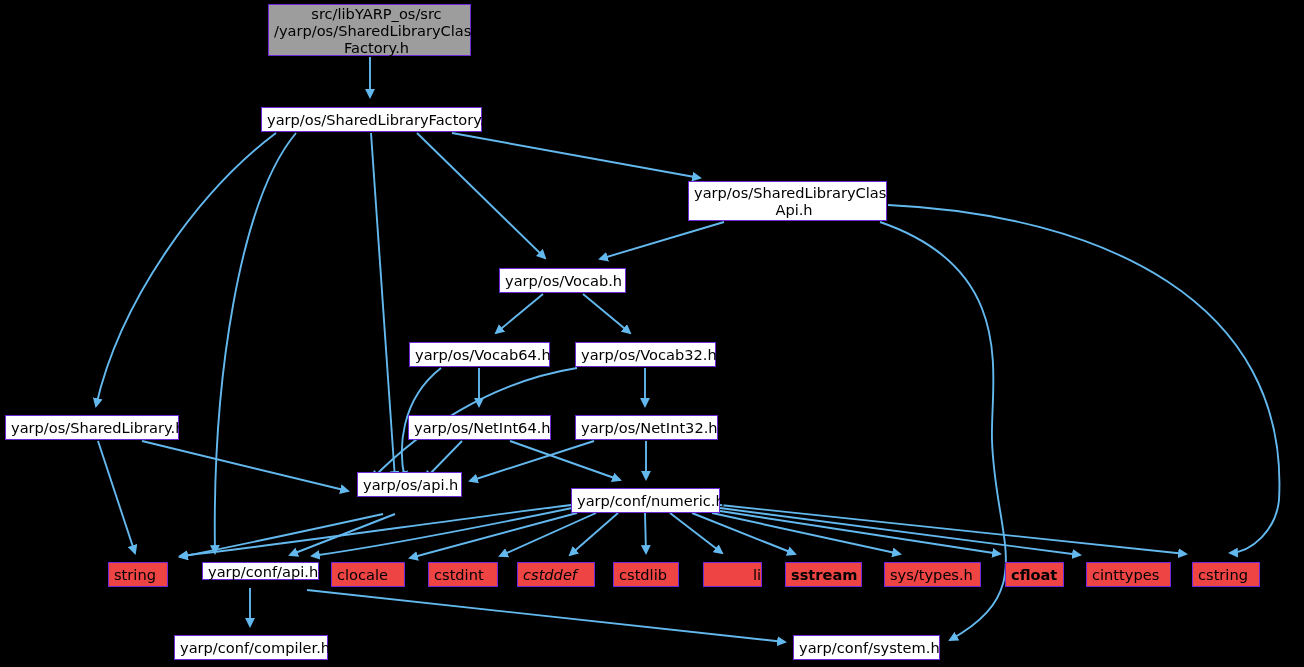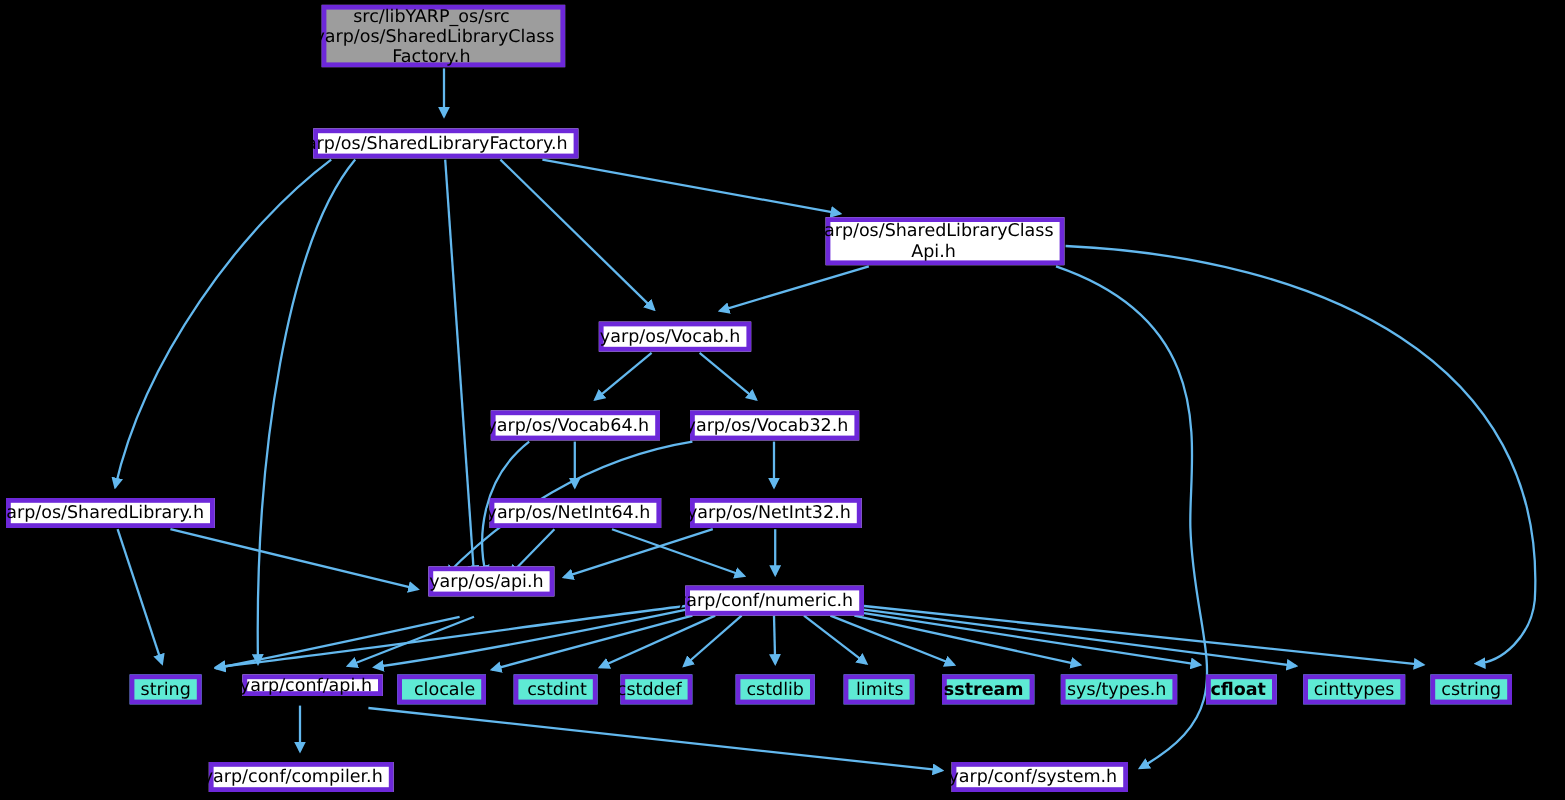--- a/index.html
+++ b/index.html
@@ -20,33 +20,33 @@
     left: 0;
     top: 0;
     width: 1304px;
     height: 667px;
   }
   .node {
     position: absolute;
     box-sizing: border-box;
     display: flex;
     align-items: center;
-    justify-content: flex-end;
+    justify-content: flex-start;
     text-align: center;
     color: #000000;
     font-size: 14.6px;
     line-height: 17px;
     letter-spacing: 0px;
     white-space: pre-line;
-    border: 4px solid #6d28d9;
+    border: 1px solid #6d28d9;
     background: #ffffff;
     z-index: 5;
   }
   .node.fill-gray {
-    background: #5eead4;
+    background: #ef4444;
   }
   .node.fill-root {
     background: #9d9d9d;
   }
   .node .lbl {
     display: block;
     padding: 0 5px;
   }
 </style>
 </head>
@@ -111,21 +111,21 @@
       <div class="node" style="left: 575px; top: 342px; width: 141px; height: 25px;"><span class="lbl">yarp/os/Vocab32.h</span></div>
       <div class="node" style="left: 5px; top: 415px; width: 174px; height: 25px;"><span class="lbl">yarp/os/SharedLibrary.h</span></div>
       <div class="node" style="left: 408px; top: 415px; width: 143px; height: 25px;"><span class="lbl">yarp/os/NetInt64.h</span></div>
       <div class="node" style="left: 575px; top: 415px; width: 143px; height: 25px;"><span class="lbl">yarp/os/NetInt32.h</span></div>
       <div class="node" style="left: 357px; top: 472px; width: 105px; height: 25px;"><span class="lbl">yarp/os/api.h</span></div>
       <div class="node" style="left: 571px; top: 488px; width: 149px; height: 25px;"><span class="lbl">yarp/conf/numeric.h</span></div>
       <div class="node fill-gray" style="left: 108px; top: 562px; width: 60px; height: 25px;"><span class="lbl">string</span></div>
       <div class="node" style="left: 190px; top: 562px; width: 117px; height: 18px; margin-left: 12px;"><span class="lbl">yarp/conf/api.h</span></div>
       <div class="node fill-gray" style="left: 331px; top: 562px; width: 74px; height: 25px;"><span class="lbl">clocale</span></div>
       <div class="node fill-gray" style="left: 428px; top: 562px; width: 70px; height: 25px;"><span class="lbl">cstdint</span></div>
-      <div class="node fill-gray" style="left: 517px; top: 562px; width: 60px; height: 25px;"><span class="lbl">cstddef</span></div>
+      <div class="node fill-gray" style="left: 517px; top: 562px; width: 78px; height: 25px; font-style: italic;"><span class="lbl">cstddef</span></div>
       <div class="node fill-gray" style="left: 613px; top: 562px; width: 66px; height: 25px;"><span class="lbl">cstdlib</span></div>
       <div class="node fill-gray" style="left: 703px; top: 562px; width: 59px; height: 25px; padding-left: 44px;"><span class="lbl">limits</span></div>
       <div class="node fill-gray" style="left: 785px; top: 562px; width: 77px; height: 25px; font-weight: bold;"><span class="lbl">sstream</span></div>
       <div class="node fill-gray" style="left: 884px; top: 562px; width: 97px; height: 25px;"><span class="lbl">sys/types.h</span></div>
       <div class="node fill-gray" style="left: 1005px; top: 562px; width: 59px; height: 25px; font-weight: bold;"><span class="lbl">cfloat</span></div>
       <div class="node fill-gray" style="left: 1086px; top: 562px; width: 85px; height: 25px;"><span class="lbl">cinttypes</span></div>
       <div class="node fill-gray" style="left: 1192px; top: 562px; width: 68px; height: 25px;"><span class="lbl">cstring</span></div>
       <div class="node" style="left: 174px; top: 635px; width: 154px; height: 25px;"><span class="lbl">yarp/conf/compiler.h</span></div>
       <div class="node" style="left: 793px; top: 635px; width: 147px; height: 25px;"><span class="lbl">yarp/conf/system.h</span></div>
     </div>

